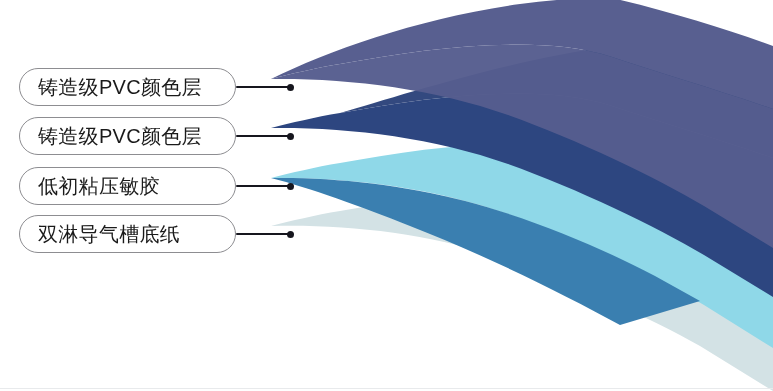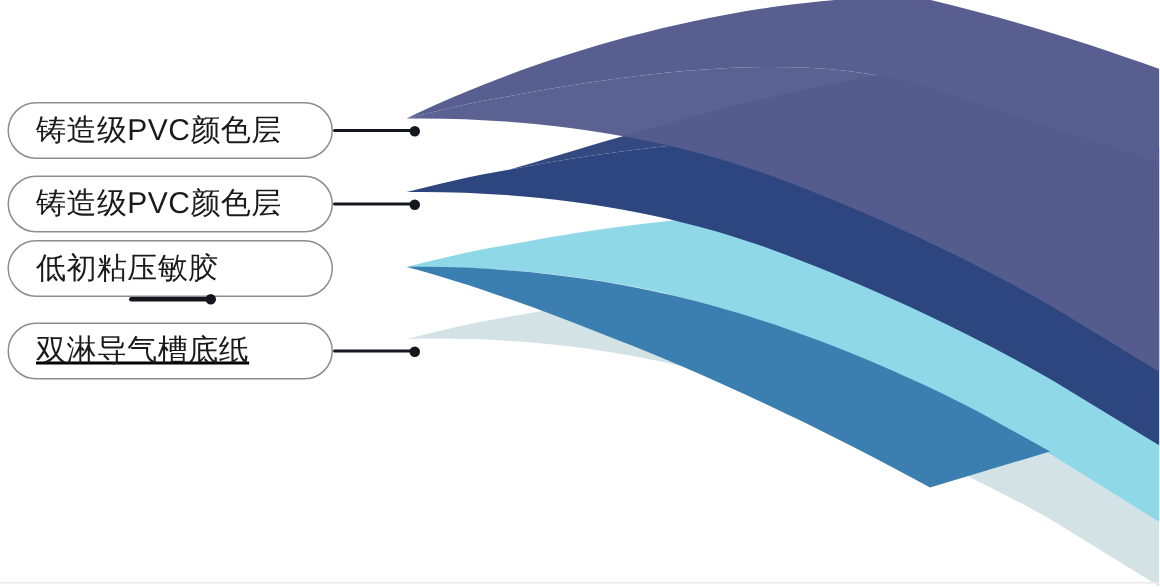--- a/index.html
+++ b/index.html
@@ -28,21 +28,21 @@
   }
   #callouts {
     position: absolute;
     left: 0;
     top: 0;
     width: 773px;
     height: 391px;
   }
   .callout {
     position: absolute;
-    left: 5px;
+    left: 19px;
     height: 52px;
     display: flex;
     align-items: center;
   }
   .pill {
     box-sizing: border-box;
     width: 217px;
     height: 38px;
     border: 1.3px solid #8d8d91;
     border-radius: 19px;
@@ -192,31 +192,31 @@
     <div class="callout" style="top:110px;">
       <div class="pill">
         <span class="pill-label">铸造级PVC颜色层</span>
       </div>
       <div class="leader" style="width:56px;">
         <div class="leader-line"></div>
         <div class="leader-dot"></div>
       </div>
     </div>
 
-    <div class="callout" style="top:160px;flex-direction:column;">
+    <div class="callout" style="top:160px;">
       <div class="pill">
         <span class="pill-label">低初粘压敏胶</span>
       </div>
       <div class="leader" style="width:56px;">
         <div class="leader-line"></div>
         <div class="leader-dot"></div>
       </div>
     </div>
 
-    <div class="callout" style="top:208px;text-decoration:underline;">
+    <div class="callout" style="top:208px;">
       <div class="pill">
         <span class="pill-label">双淋导气槽底纸</span>
       </div>
       <div class="leader" style="width:56px;">
         <div class="leader-line"></div>
         <div class="leader-dot"></div>
       </div>
     </div>
 
   </div>

